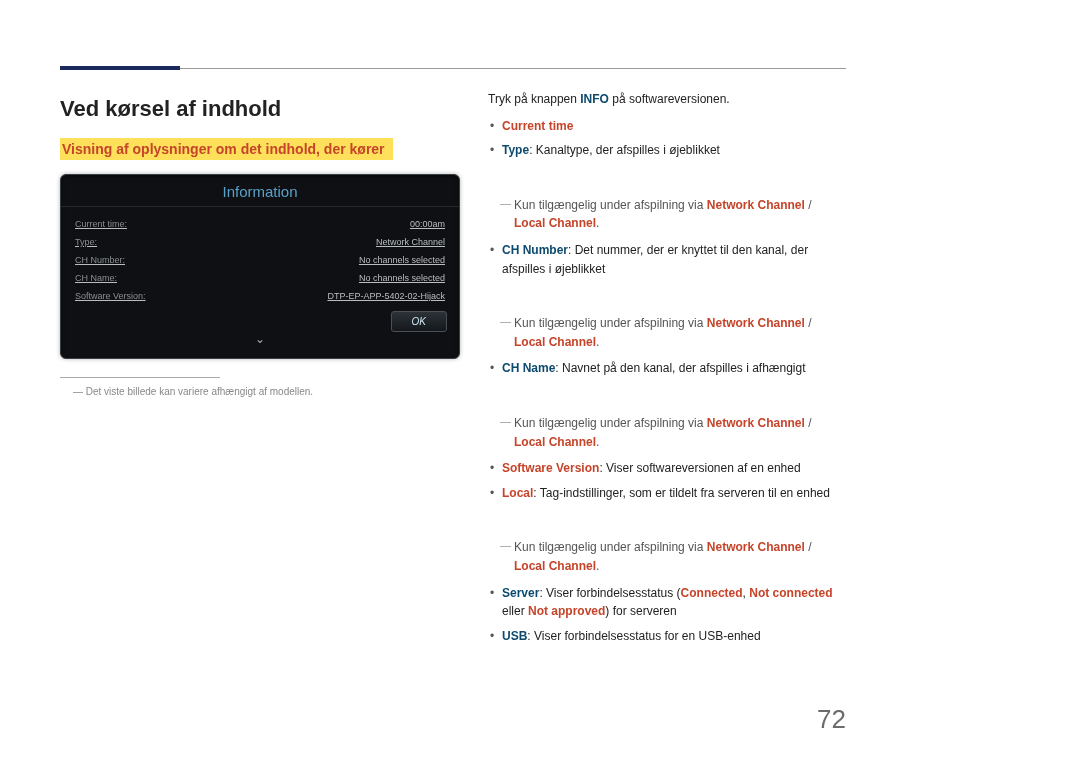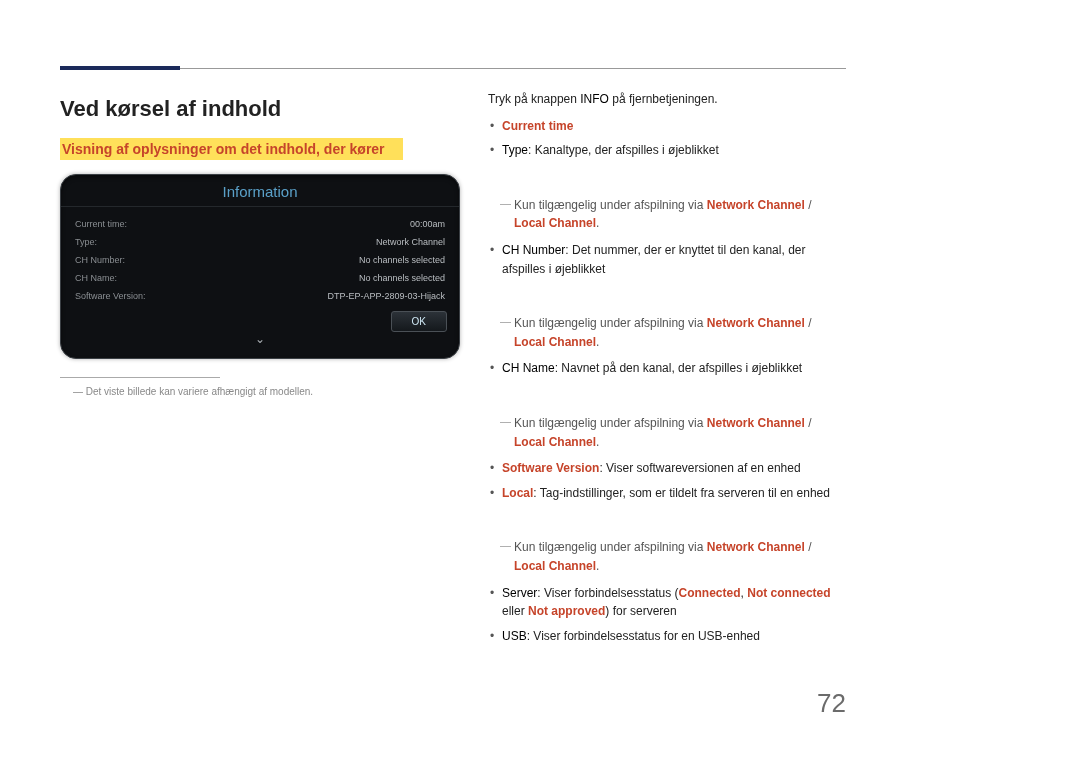--- a/index.html
+++ b/index.html
@@ -1,41 +1,41 @@
 <!DOCTYPE html>
 <html><head>
 <meta charset="utf-8">
 <style>
   html,body{margin:0;padding:0;background:#fff;font-family:"Segoe UI",Arial,sans-serif;color:#222;}
   .page{width:896px;height:763px;position:relative;box-sizing:border-box;padding:44px 60px 0 60px;}
   .rule{position:absolute;left:60px;right:50px;top:68px;border-top:1px solid #999;}
   .rule-accent{position:absolute;left:60px;top:66px;width:120px;height:4px;background:#1b2a5a;}
-  .pagenum{position:absolute;right:50px;bottom:44px;font-size:26px;color:#6b6b6b;font-weight:300;}
+  .pagenum{position:absolute;right:50px;bottom:28px;font-size:26px;color:#6b6b6b;font-weight:300;}
   .cols{display:flex;gap:28px;margin-top:46px;}
   .left{width:400px;flex:0 0 400px;}
   .right{flex:1;font-size:12px;line-height:1.55;}
   h1{font-size:22px;font-weight:700;margin:6px 0 16px 0;color:#222;}
-  .hl{display:inline-block;background:#ffe05a;color:#c6442a;font-weight:700;font-size:14px;padding:3px 18px 3px 2px;margin-bottom:14px;}
-  .info-panel{background:#0e1013;border:1px solid #3a3f44;border-radius:16px;box-shadow:0 2px 4px rgba(0,0,0,0.5) inset,0 0 4px rgba(0,0,0,0.3);color:#9aa0a6;padding:0 0 8px 0;margin-bottom:18px;}
+  .hl{display:inline-block;background:#ffe05a;color:#c6442a;font-weight:700;font-size:14px;padding:3px 8px 3px 2px;margin-bottom:14px;}
+  .info-panel{background:#0e1013;border:1px solid #3a3f44;border-radius:6px;box-shadow:0 2px 4px rgba(0,0,0,0.5) inset,0 0 4px rgba(0,0,0,0.3);color:#9aa0a6;padding:0 0 8px 0;margin-bottom:18px;}
   .info-title{text-align:center;color:#5aa0c8;font-size:15px;padding:8px 0 6px 0;border-bottom:1px solid #24282c;}
   .info-body{padding:8px 14px 0 14px;}
-  .info-row{display:flex;justify-content:space-between;font-size:9px;color:#b9bdc1;padding:4px 0;}
+  .info-row{display:flex;justify-content:space-between;font-size:9px;color:#b9bdc1;padding:4px 0;text-decoration:underline;}
   .info-row span:first-child{color:#8a8e92;}
-  .ok-row{display:flex;justify-content:flex-end;padding:6px 12px 4px 0;}
+  .ok-row{display:flex;justify-content:flex-end;padding:6px 12px 4px 0;font-style:italic;}
   .ok-btn{background:linear-gradient(#2c3238,#14181c);border:1px solid #4a5056;color:#cfe8f5;font-size:10px;padding:4px 20px;border-radius:3px;}
   .schedule{margin:6px 12px 0 12px;border-top:1px solid #2a2e32;padding:12px 4px 44px 4px;font-size:9px;color:#7d8185;}
   .chevron{text-align:center;color:#a8adb2;font-size:12px;padding-bottom:4px;margin-top:-4px;}
   .foot-divider{width:160px;border-top:1px solid #aaa;margin:8px 0 8px 0;}
   .foot-note{font-size:10px;color:#888;margin-left:13px;}
   .intro{font-size:12px;margin-bottom:8px;}
   ul.blist{list-style:none;padding:0;margin:2px 0 0 0;}
   ul.blist>li{position:relative;padding:0 0 6px 14px;}
   ul.blist>li::before{content:"•";position:absolute;left:2px;top:0;color:#555;}
   .accent{color:#c6442a;font-weight:700;}
-  .bold{font-weight:400;color:#000000;}
+  .bold{font-weight:700;color:#0c4a6e;}
   .sub{padding:3px 0 2px 12px;position:relative;color:#555;margin-top:33px;}
   .sub::before{content:"―";position:absolute;left:-2px;top:2px;color:#999;font-size:11px;}
 </style>
 </head>
 <body>
 
 <div class="page">
   <div class="rule"></div>
   <div class="rule-accent"></div>
 
@@ -58,52 +58,52 @@
           <div class="info-row">
               <span>CH Number:</span>
               <span>No channels selected</span>
             </div>
           <div class="info-row">
               <span>CH Name:</span>
               <span>No channels selected</span>
             </div>
           <div class="info-row">
               <span>Software Version:</span>
-              <span>DTP-EP-APP-2809-03-Hijack</span>
+              <span>DTP-EP-APP-5402-02-Hijack</span>
             </div>
         </div>
         <div class="ok-row">
             <div class="ok-btn">OK</div>
           </div>
         <div class="chevron">⌄</div>
       </div>
 
       <div class="foot-divider"></div>
       <div class="foot-note">― <span>Det viste billede kan variere afhængigt af modellen.</span></div>
     </div>
 
     <div class="right">
       <div class="intro">
-        <span>Tryk på knappen </span><span class="bold">INFO</span><span> på fjernbetjeningen.</span>
+        <span>Tryk på knappen </span><span class="bold">INFO</span><span> på softwareversionen.</span>
       </div>
       <ul class="blist">
         <li><span class="accent">Current time</span></li>
 
         <li>
           <span class="bold">Type</span><span>: Kanaltype, der afspilles i øjeblikket</span>
           <div class="sub"><span>Kun tilgængelig under afspilning via </span><span class="accent">Network Channel</span><span> / </span><span class="accent">Local Channel</span><span>.</span></div>
         </li>
 
         <li>
           <span class="bold">CH Number</span><span>: Det nummer, der er knyttet til den kanal, der afspilles i øjeblikket</span>
           <div class="sub"><span>Kun tilgængelig under afspilning via </span><span class="accent">Network Channel</span><span> / </span><span class="accent">Local Channel</span><span>.</span></div>
         </li>
 
         <li>
-          <span class="bold">CH Name</span><span>: Navnet på den kanal, der afspilles i øjeblikket</span>
+          <span class="bold">CH Name</span><span>: Navnet på den kanal, der afspilles i afhængigt</span>
           <div class="sub"><span>Kun tilgængelig under afspilning via </span><span class="accent">Network Channel</span><span> / </span><span class="accent">Local Channel</span><span>.</span></div>
         </li>
 
         <li><span class="accent">Software Version</span><span>: Viser softwareversionen af en enhed</span></li>
 
 
         <li>
           <span class="accent">Local</span><span>: Tag-indstillinger, som er tildelt fra serveren til en enhed</span>
           <div class="sub"><span>Kun tilgængelig under afspilning via </span><span class="accent">Network Channel</span><span> / </span><span class="accent">Local Channel</span><span>.</span></div>
         </li>

